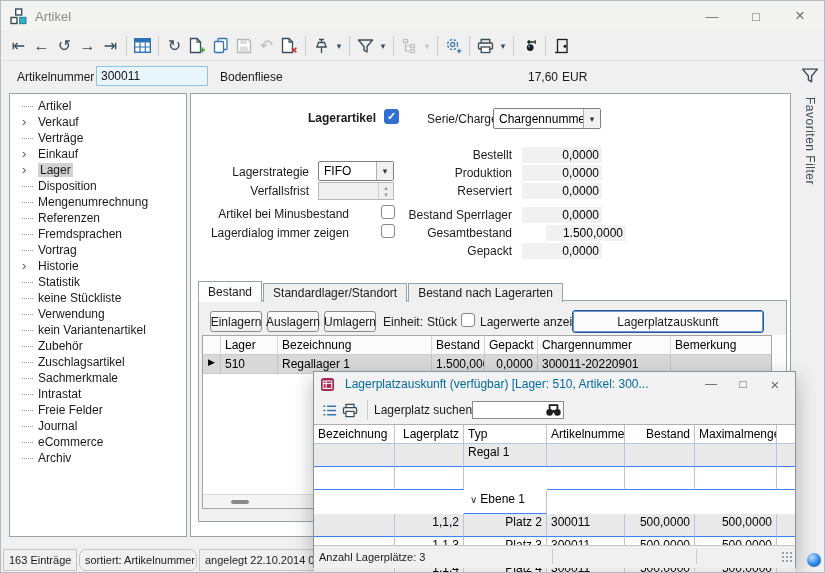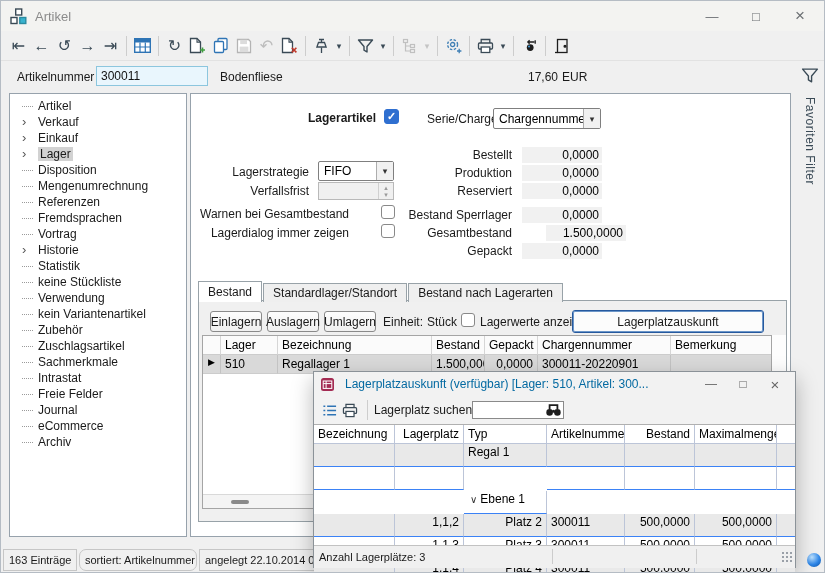--- a/index.html
+++ b/index.html
@@ -248,20 +248,24 @@
   <div class="sidebar">
     <div class="ti">
         <span class="stub"></span>
         <span class="tl">Artikel</span>
       </div>
     <div class="ti">
         <span class="chev">›</span>
         <span class="tl">Verkauf</span>
       </div>
     <div class="ti">
+        <span class="stub"></span>
+        <span class="tl">Verträge</span>
+      </div>
+    <div class="ti">
         <span class="chev">›</span>
         <span class="tl">Einkauf</span>
       </div>
     <div class="ti">
         <span class="chev">›</span>
         <span class="tl sel">Lager</span>
       </div>
     <div class="ti">
         <span class="stub"></span>
         <span class="tl">Disposition</span>
@@ -379,21 +383,21 @@
     </div>
 
     <span class="flabel rlabel" style="left:0;top:90px;width:118px;">Verfallsfrist</span>
     <div class="spin" style="left:127px;top:88px;width:76px;">
       <span class="sp">
           <span>▴</span>
           <span>▾</span>
         </span>
     </div>
 
-    <span class="flabel rlabel" style="left:0;top:113px;width:158px;">Warnen bei Gesamtbestand</span>
+    <span class="flabel rlabel" style="left:0;top:113px;width:158px;">Artikel bei Minusbestand</span>
     <span class="cb" style="left:190px;top:111px;"></span>
 
     <span class="flabel rlabel" style="left:0;top:132px;width:158px;">Lagerdialog immer zeigen</span>
     <span class="cb" style="left:190px;top:130px;"></span>
 
     <div class="tabs">
       <span class="tab active">Bestand</span>
       <span class="tab">Standardlager/Standort</span>
       <span class="tab">Bestand nach Lagerarten</span>
     </div>

